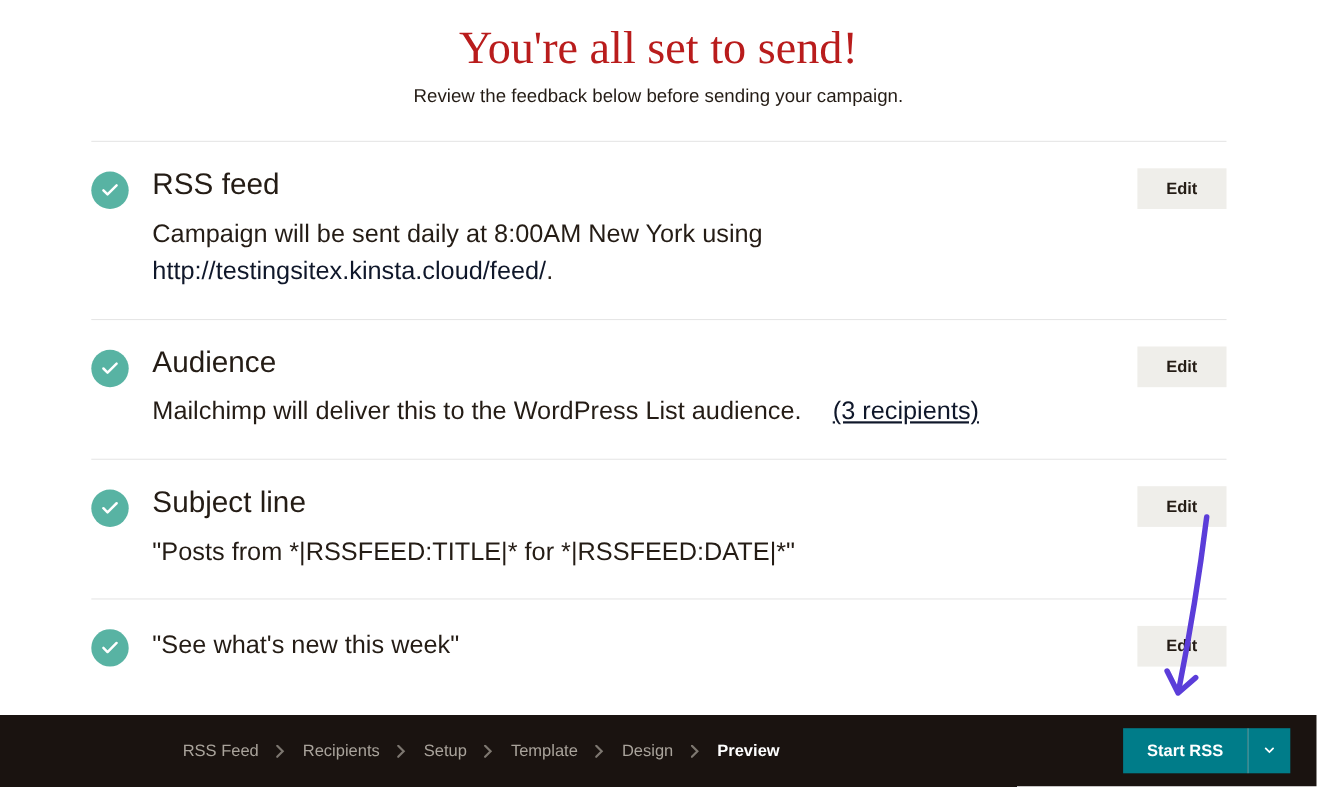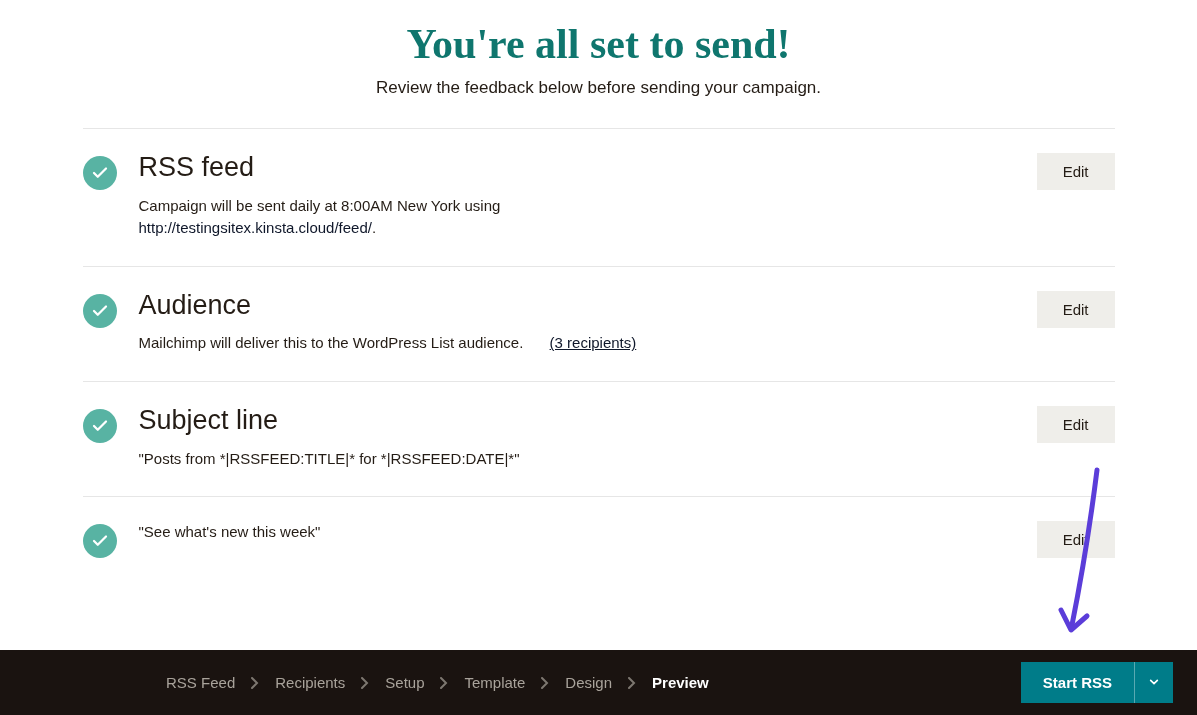--- a/index.html
+++ b/index.html
@@ -21,22 +21,22 @@
       max-width: 1080px;
       margin: 0 auto;
     }
     .header-section {
       text-align: center;
       padding: 20px 0 30px 0;
     }
     .page-title {
       font-family: Georgia, "Times New Roman", serif;
       font-size: 42px;
-      font-weight: 700;
-      color: #0f766e;
+      font-weight: 400;
+      color: #b91c1c;
       margin-bottom: 10px;
     }
     .page-subtitle {
       font-size: 17px;
       color: #241c15;
       text-align: center;
     }
     .section-row {
       display: flex;
       align-items: flex-start;
@@ -66,38 +66,38 @@
       padding-left: 22px;
     }
     .section-title {
       font-size: 27px;
       font-weight: 400;
       color: #241c15;
       margin-bottom: 12px;
       line-height: 1.1;
     }
     .section-desc {
-      font-size: 15px;
+      font-size: 23px;
       color: #241c15;
       line-height: 1.5;
     }
     .section-link {
       color: #0f172a;
       text-decoration: none;
     }
     .section-link.underline {
       text-decoration: underline;
       margin-left: 22px;
     }
     .edit-button {
       background: #efeeea;
       border: none;
       padding: 10px 26px;
       font-size: 15px;
-      font-weight: 400;
+      font-weight: 700;
       color: #241c15;
       cursor: pointer;
       flex-shrink: 0;
     }
     .bottom-bar {
       position: absolute;
       bottom: 0;
       left: 0;
       right: 0;
       background: #1a1310;

